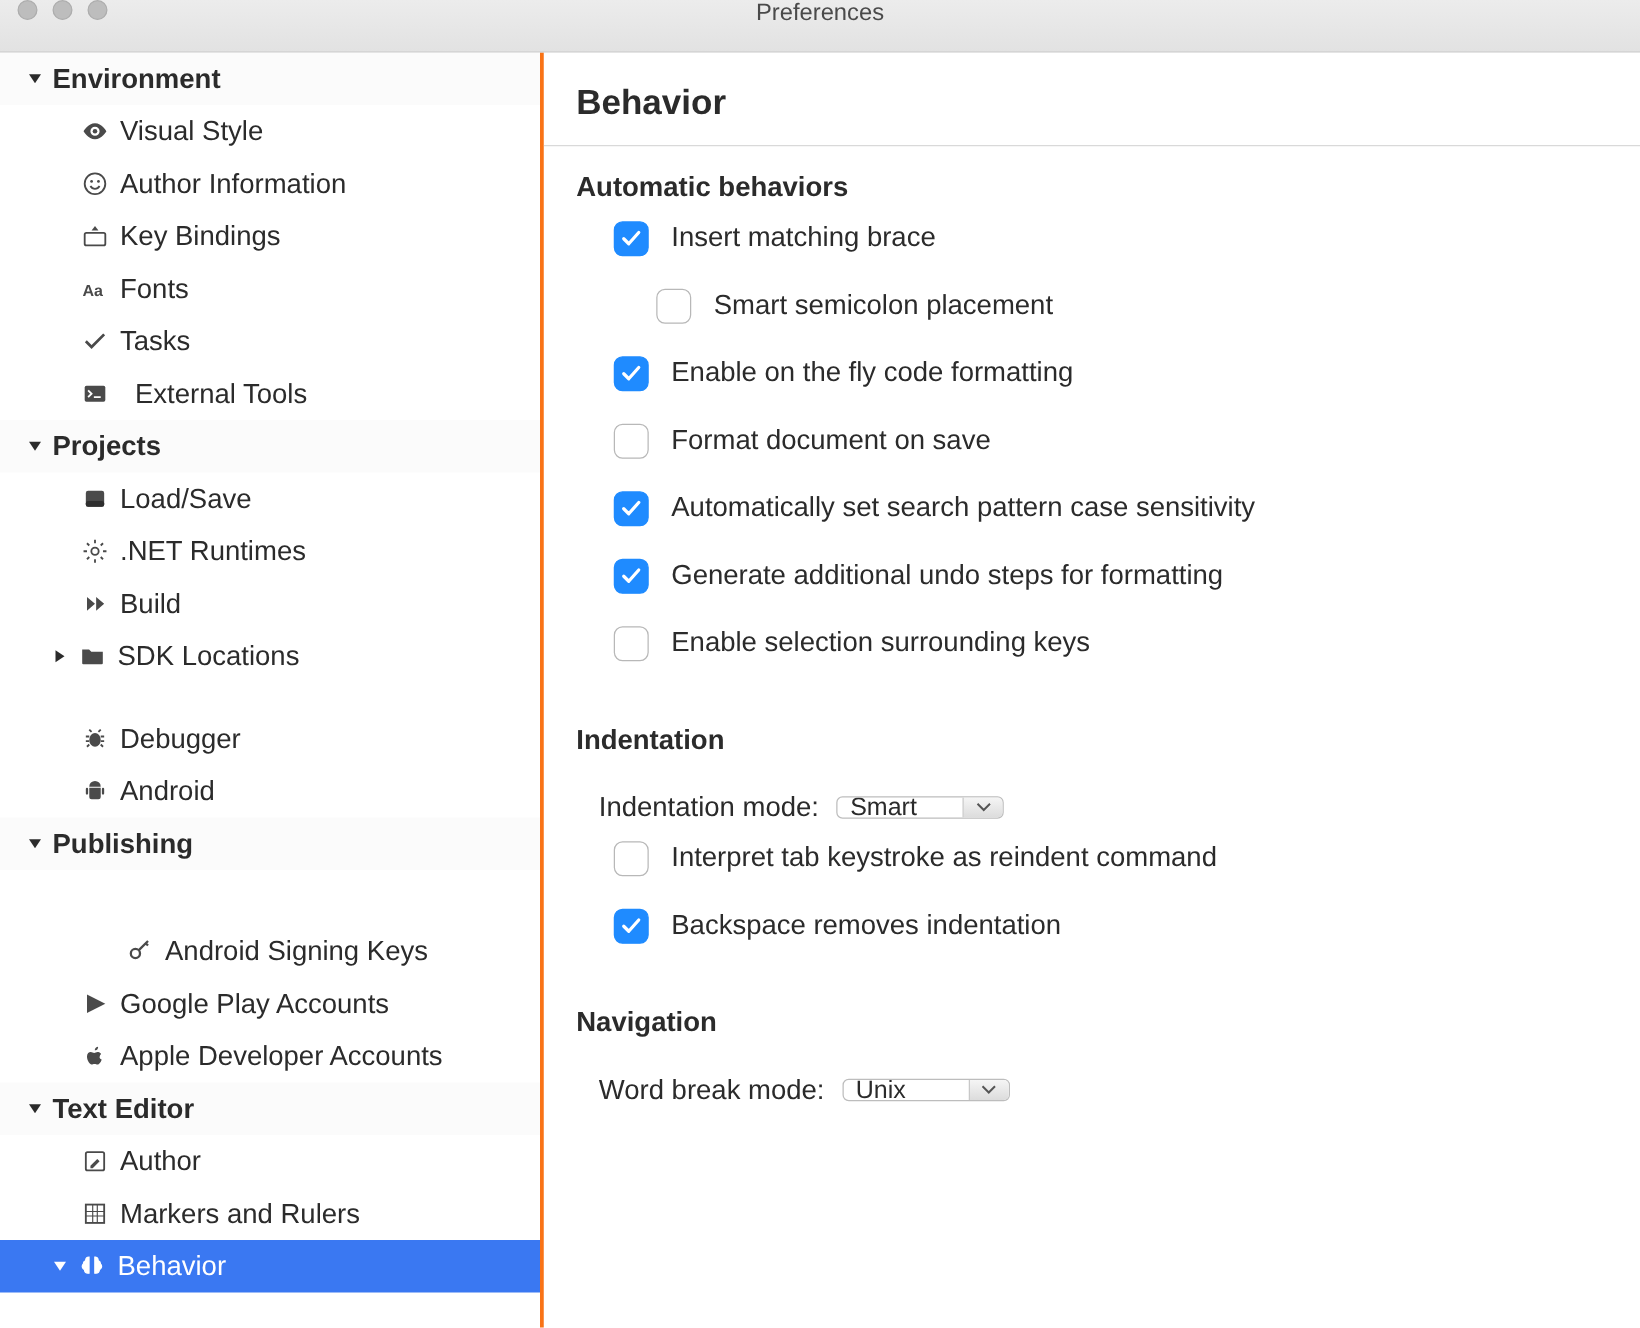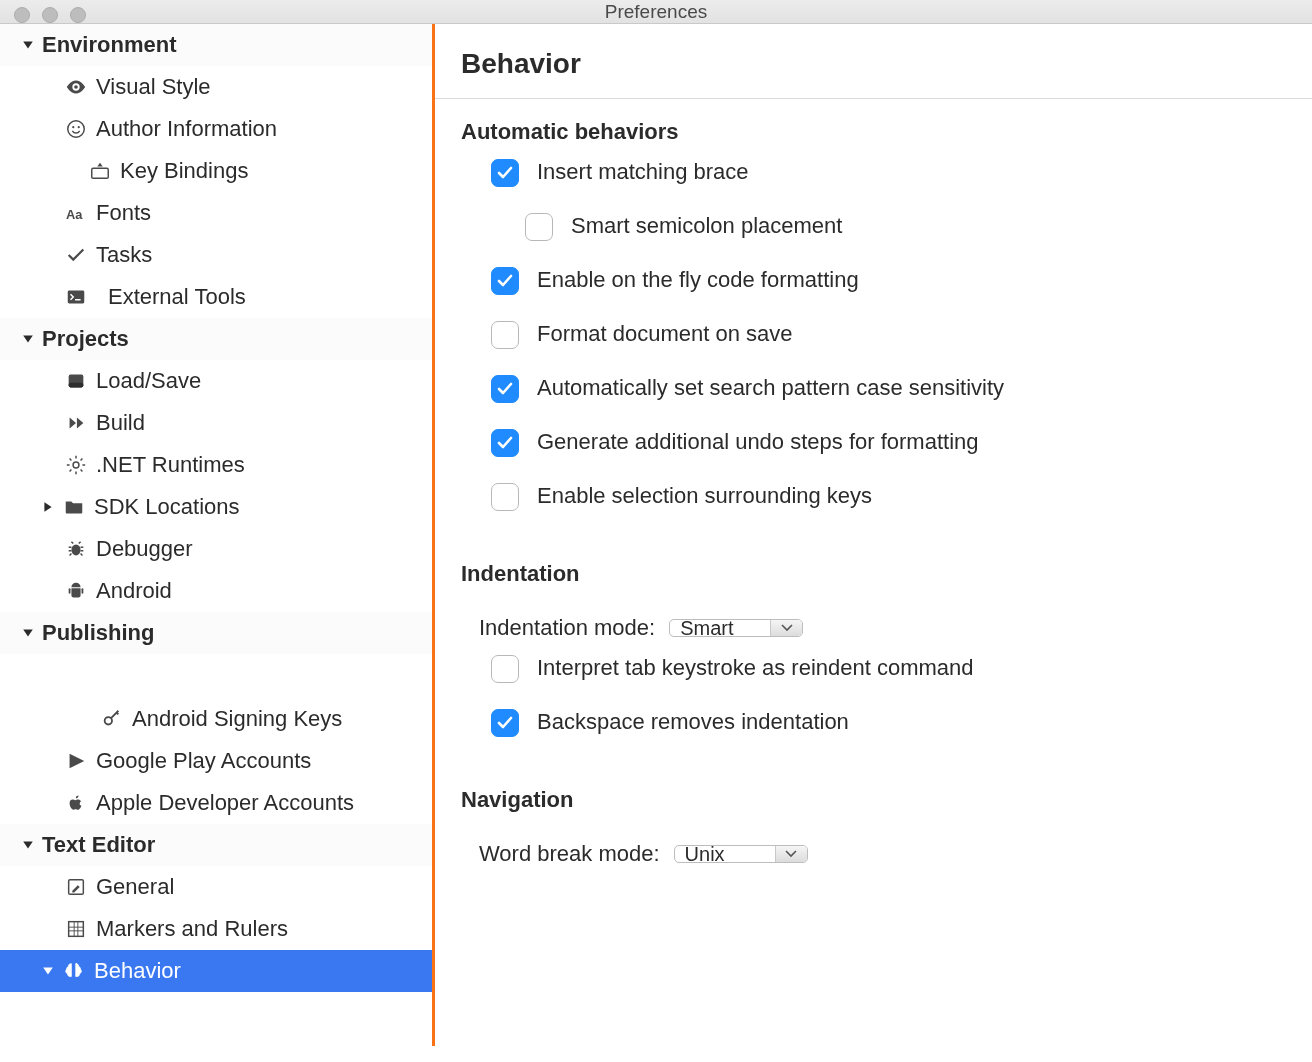--- a/index.html
+++ b/index.html
@@ -7,25 +7,25 @@
   body {
     font-family: -apple-system, "Helvetica Neue", Arial, sans-serif;
     font-size: 18px;
     color: #2b2b2b;
     background: #fff;
     width: 1312px;
     height: 1062px;
     overflow: hidden;
   }
   .titlebar {
-    height: 24px;
+    height: 42px;
     background: linear-gradient(#ececec, #e2e2e2);
     border-bottom: 1px solid #c9c9c9;
     display: flex;
-    align-items: flex-end;
+    align-items: flex-start;
     position: relative;
   }
   .traffic-lights {
     display: flex;
     gap: 12px;
     padding-left: 14px;
   }
   .tl {
     width: 16px; height: 16px; border-radius: 50%;
     background: #bdbdbd;
@@ -198,21 +198,21 @@
         <span class="icon">
           <svg viewBox="0 0 24 24">
             <circle cx="12" cy="12" r="9" fill="none" stroke="#4a4a4a" stroke-width="1.6"></circle>
             <circle cx="9" cy="10" r="1.2" fill="#4a4a4a"></circle>
             <circle cx="15" cy="10" r="1.2" fill="#4a4a4a"></circle>
             <path d="M8 14c1 1.6 2.4 2.4 4 2.4s3-.8 4-2.4" fill="none" stroke="#4a4a4a" stroke-width="1.6"></path>
           </svg>
         </span>
         <span>Author Information</span>
       </div>
-      <div class="tree-row item l2 noarrow" style="padding-left: 64px; margin-left: 24px;">
+      <div class="tree-row item l2 noarrow" style="padding-left: 64px;">
         <span class="icon">
           <svg viewBox="0 0 24 24">
             <rect x="3" y="9" width="18" height="11" rx="1.5" fill="none" stroke="#4a4a4a" stroke-width="1.6"></rect>
             <path d="M12 3l3 4H9l3-4z" fill="#4a4a4a"></path>
           </svg>
         </span>
         <span>Key Bindings</span>
       </div>
       <div class="tree-row item l2 noarrow" style="padding-left: 64px;">
         <span class="icon">
@@ -252,48 +252,48 @@
           <svg viewBox="0 0 24 24">
             <rect x="4" y="5" width="16" height="14" rx="2" fill="#4a4a4a"></rect>
             <rect x="4" y="14" width="16" height="5" rx="2" fill="#2e2e2e"></rect>
           </svg>
         </span>
         <span>Load/Save</span>
       </div>
       <div class="tree-row item l2 noarrow" style="padding-left: 64px;">
         <span class="icon">
           <svg viewBox="0 0 24 24">
-            <path fill="#4a4a4a" d="M5 6l7 6-7 6zM13 6l7 6-7 6z"></path>
-          </svg>
-        </span>
-        <span>Build</span>
-      </div>
-      <div class="tree-row item l2 noarrow" style="padding-left: 64px;">
-        <span class="icon">
-          <svg viewBox="0 0 24 24">
             <circle cx="12" cy="12" r="3.2" fill="none" stroke="#4a4a4a" stroke-width="1.6"></circle>
             <path fill="none" stroke="#4a4a4a" stroke-width="1.6" d="M12 2v3M12 19v3M2 12h3M19 12h3M5 5l2 2M17 17l2 2M19 5l-2 2M7 17l-2 2"></path>
           </svg>
         </span>
         <span>.NET Runtimes</span>
       </div>
+      <div class="tree-row item l2 noarrow" style="padding-left: 64px;">
+        <span class="icon">
+          <svg viewBox="0 0 24 24">
+            <path fill="#4a4a4a" d="M5 6l7 6-7 6zM13 6l7 6-7 6z"></path>
+          </svg>
+        </span>
+        <span>Build</span>
+      </div>
       <div class="tree-row item l2" style="padding-left: 40px;">
         <span class="arrow">
           <svg viewBox="0 0 10 10">
             <path d="M2 1l6 4-6 4z" fill="#2b2b2b"></path>
           </svg>
         </span>
         <span class="icon">
           <svg viewBox="0 0 24 24">
             <path fill="#4a4a4a" d="M3 6h6l2 2h10v10a1 1 0 01-1 1H4a1 1 0 01-1-1V6z"></path>
           </svg>
         </span>
         <span>SDK Locations</span>
       </div>
-      <div class="tree-row item l2 noarrow" style="padding-left: 64px;">
+      <div class="tree-row item l2 noarrow" style="padding-left: 64px; margin-top: 24px;">
         <span class="icon">
           <svg viewBox="0 0 24 24">
             <ellipse cx="12" cy="13" rx="5" ry="6" fill="#4a4a4a"></ellipse>
             <path d="M7 10H4M7 14H4M7 17l-2 2M17 10h3M17 14h3M17 17l2 2M9 6l-2-2M15 6l2-2" stroke="#4a4a4a" stroke-width="1.6"></path>
           </svg>
         </span>
         <span>Debugger</span>
       </div>
       <div class="tree-row item l2 noarrow" style="padding-left: 64px;">
         <span class="icon">
@@ -347,21 +347,21 @@
         </span>
         <span>Text Editor</span>
       </div>
       <div class="tree-row item l2 noarrow" style="padding-left: 64px;">
         <span class="icon">
           <svg viewBox="0 0 24 24">
             <rect x="4" y="4" width="16" height="16" rx="1.5" fill="none" stroke="#4a4a4a" stroke-width="1.6"></rect>
             <path d="M8 16l6-6 2 2-6 6H8v-2z" fill="#4a4a4a"></path>
           </svg>
         </span>
-        <span>General</span>
+        <span>Author</span>
       </div>
       <div class="tree-row item l2 noarrow" style="padding-left: 64px;">
         <span class="icon">
           <svg viewBox="0 0 24 24">
             <rect x="4" y="4" width="16" height="16" fill="none" stroke="#4a4a4a" stroke-width="1.6"></rect>
             <path d="M4 10h16M4 14h16M10 4v16M14 4v16" stroke="#4a4a4a" stroke-width="1"></path>
           </svg>
         </span>
         <span>Markers and Rulers</span>
       </div>

